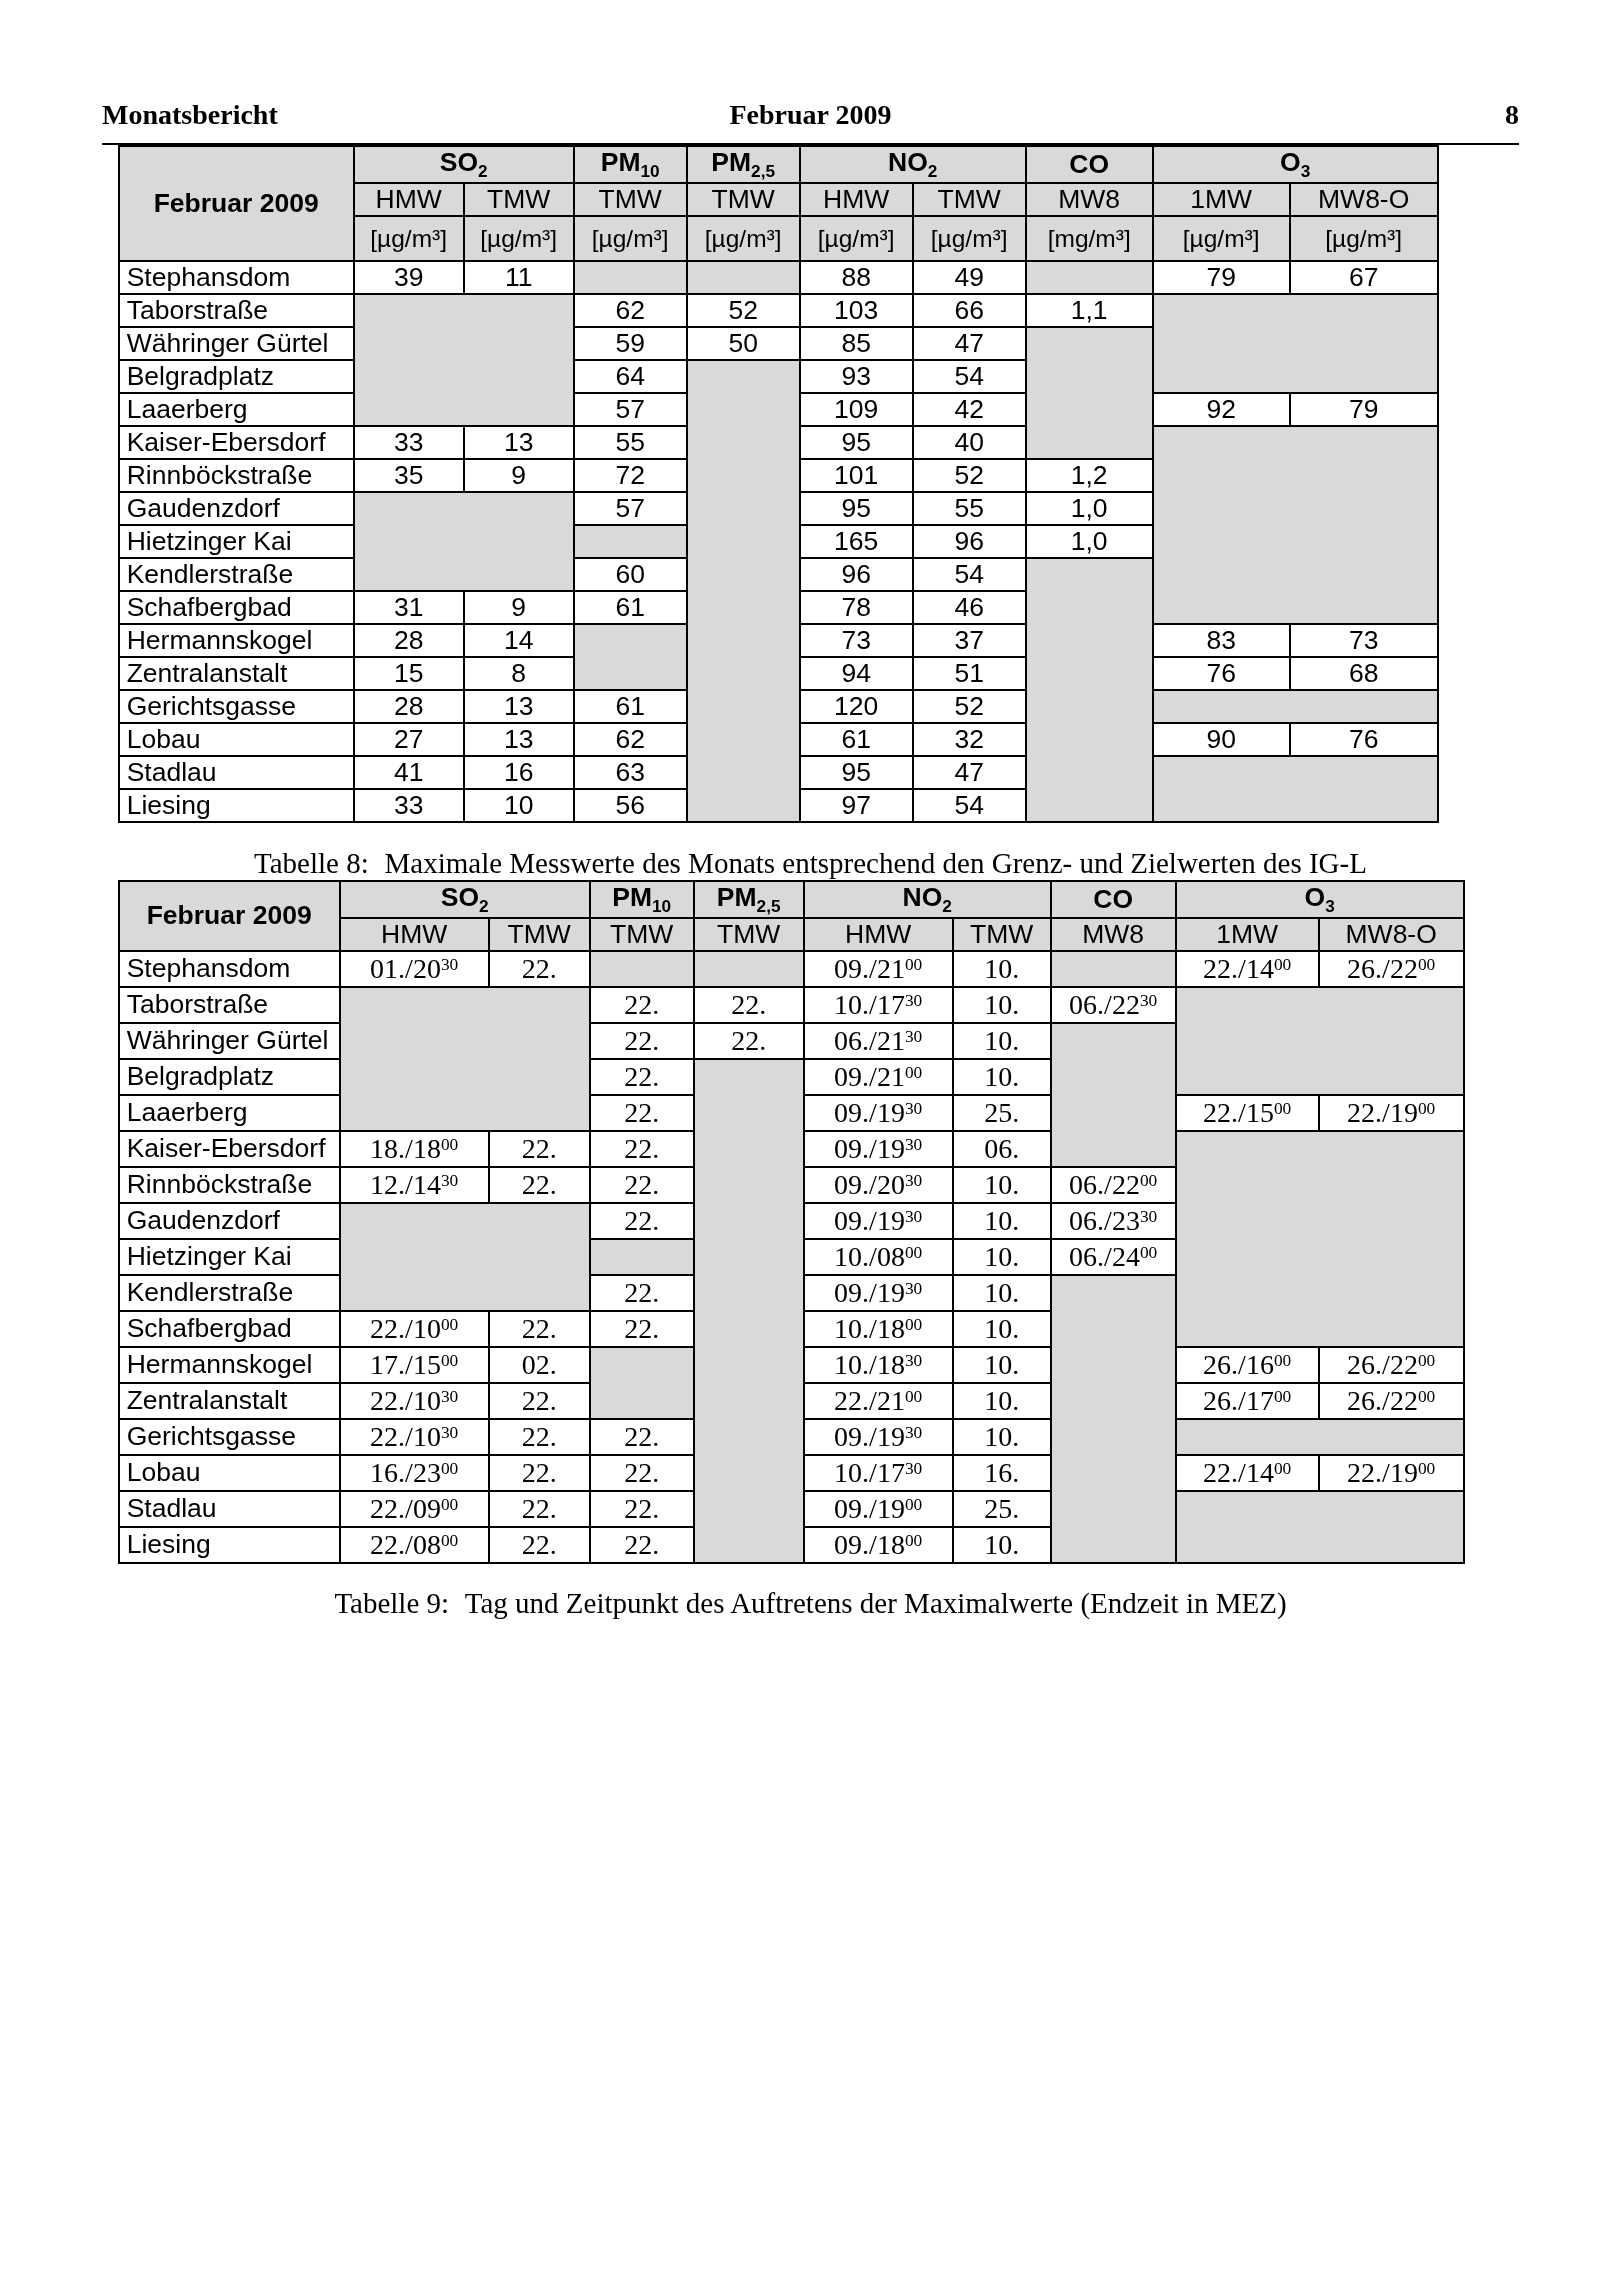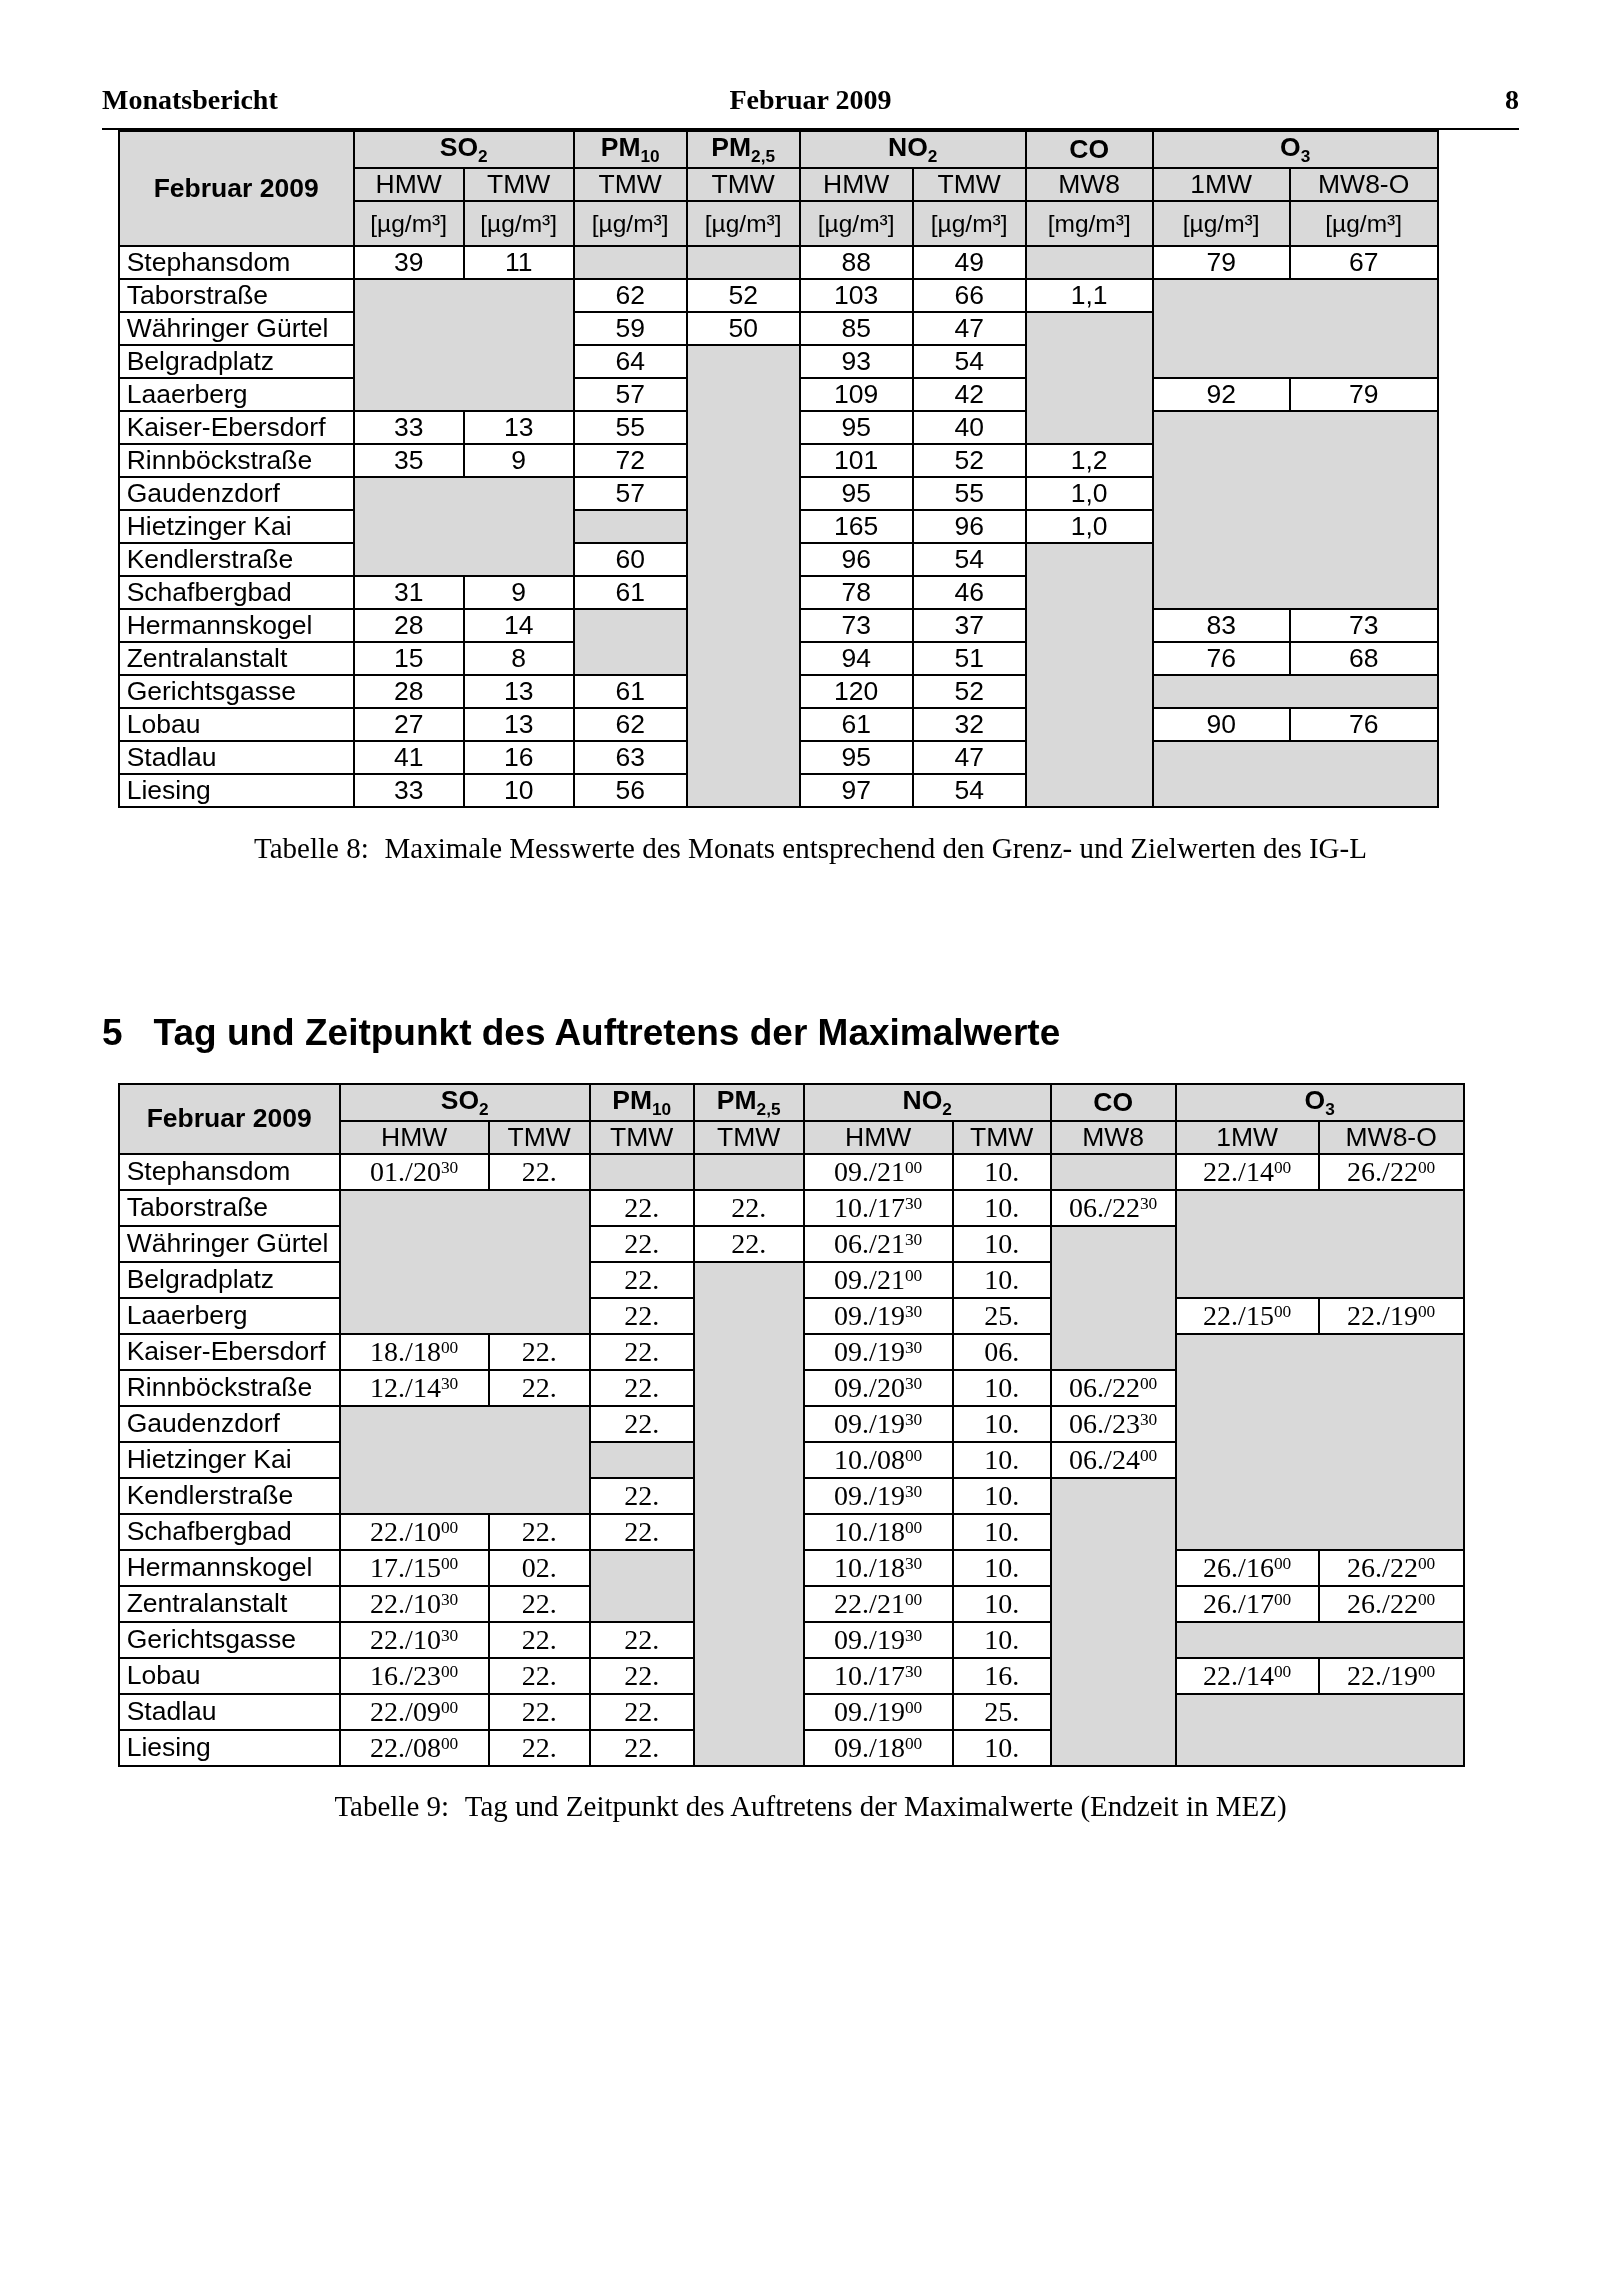--- a/index.html
+++ b/index.html
@@ -2,21 +2,21 @@
 <html style="--gray: #d9d9d9;"><head>
 <meta charset="utf-8">
 <style>
   * { box-sizing: border-box; }
   html,body { margin:0; padding:0; }
   body {
     width:1621px; height:2293px;
     background:#ffffff; color:#000;
     font-family:"Liberation Serif", serif;
   }
-  .page { padding:84px 102px 0 102px; }
+  .page { padding:84px 102px 0 102px;margin-top:15px; }
 
   .pagehead { display:flex; align-items:baseline; font-weight:bold; font-size:28px; }
   .pagehead .ph-left  { flex:1; text-align:left; }
   .pagehead .ph-center{ flex:0 0 auto; }
   .pagehead .ph-right { flex:1; text-align:right; }
   .rule { border-top:2.9px solid #000; margin-top:11.8px; }
 
   h1 {
     font-family:"Liberation Sans", sans-serif;
     font-size:37px; font-weight:bold;
@@ -257,21 +257,20 @@
           <td class="val">10</td>
           <td class="val">56</td>
           <td class="val">97</td>
           <td class="val">54</td>
         </tr>
       </tbody>
     </table>
 
   <div class="caption"><span class="cl">Tabelle 8:</span><span>Maximale Messwerte des Monats entsprechend den Grenz- und Zielwerten des IG-L</span></div>
 
-  <h1 class="second"><span class="hnum">5</span><span>Tag und Zeitpunkt des Auftretens der Maximalwerte</span></h1>
 
   <table id="table9">
       <colgroup>
         <col style="width: 221px;">
         <col style="width: 149px;">
         <col style="width: 101px;">
         <col style="width: 104px;">
         <col style="width: 110px;">
         <col style="width: 149px;">
         <col style="width: 98px;">

